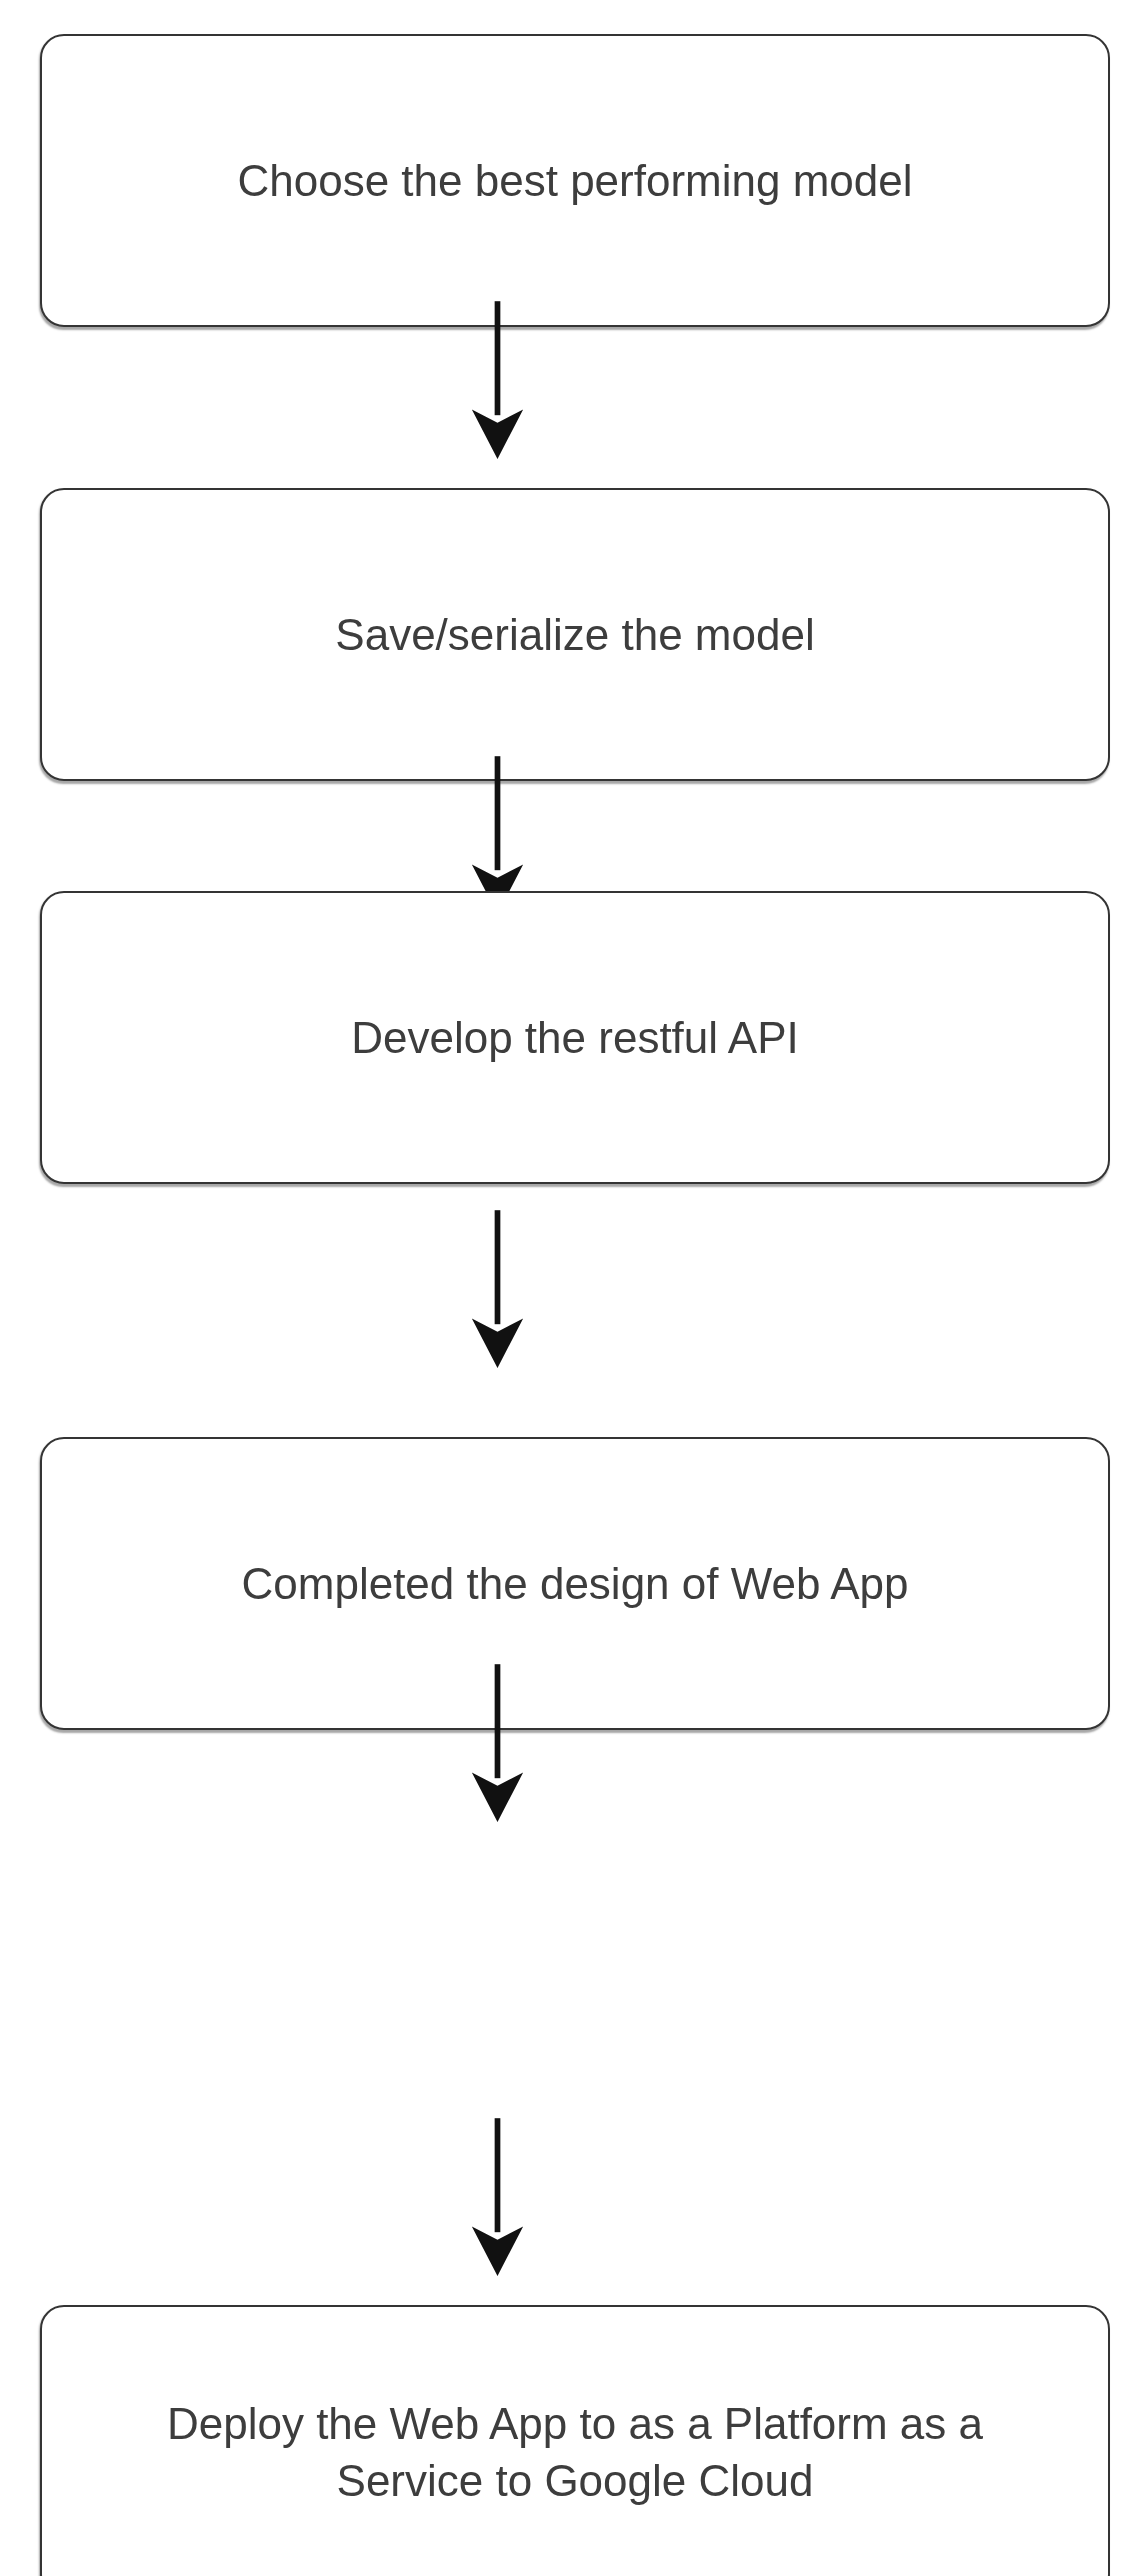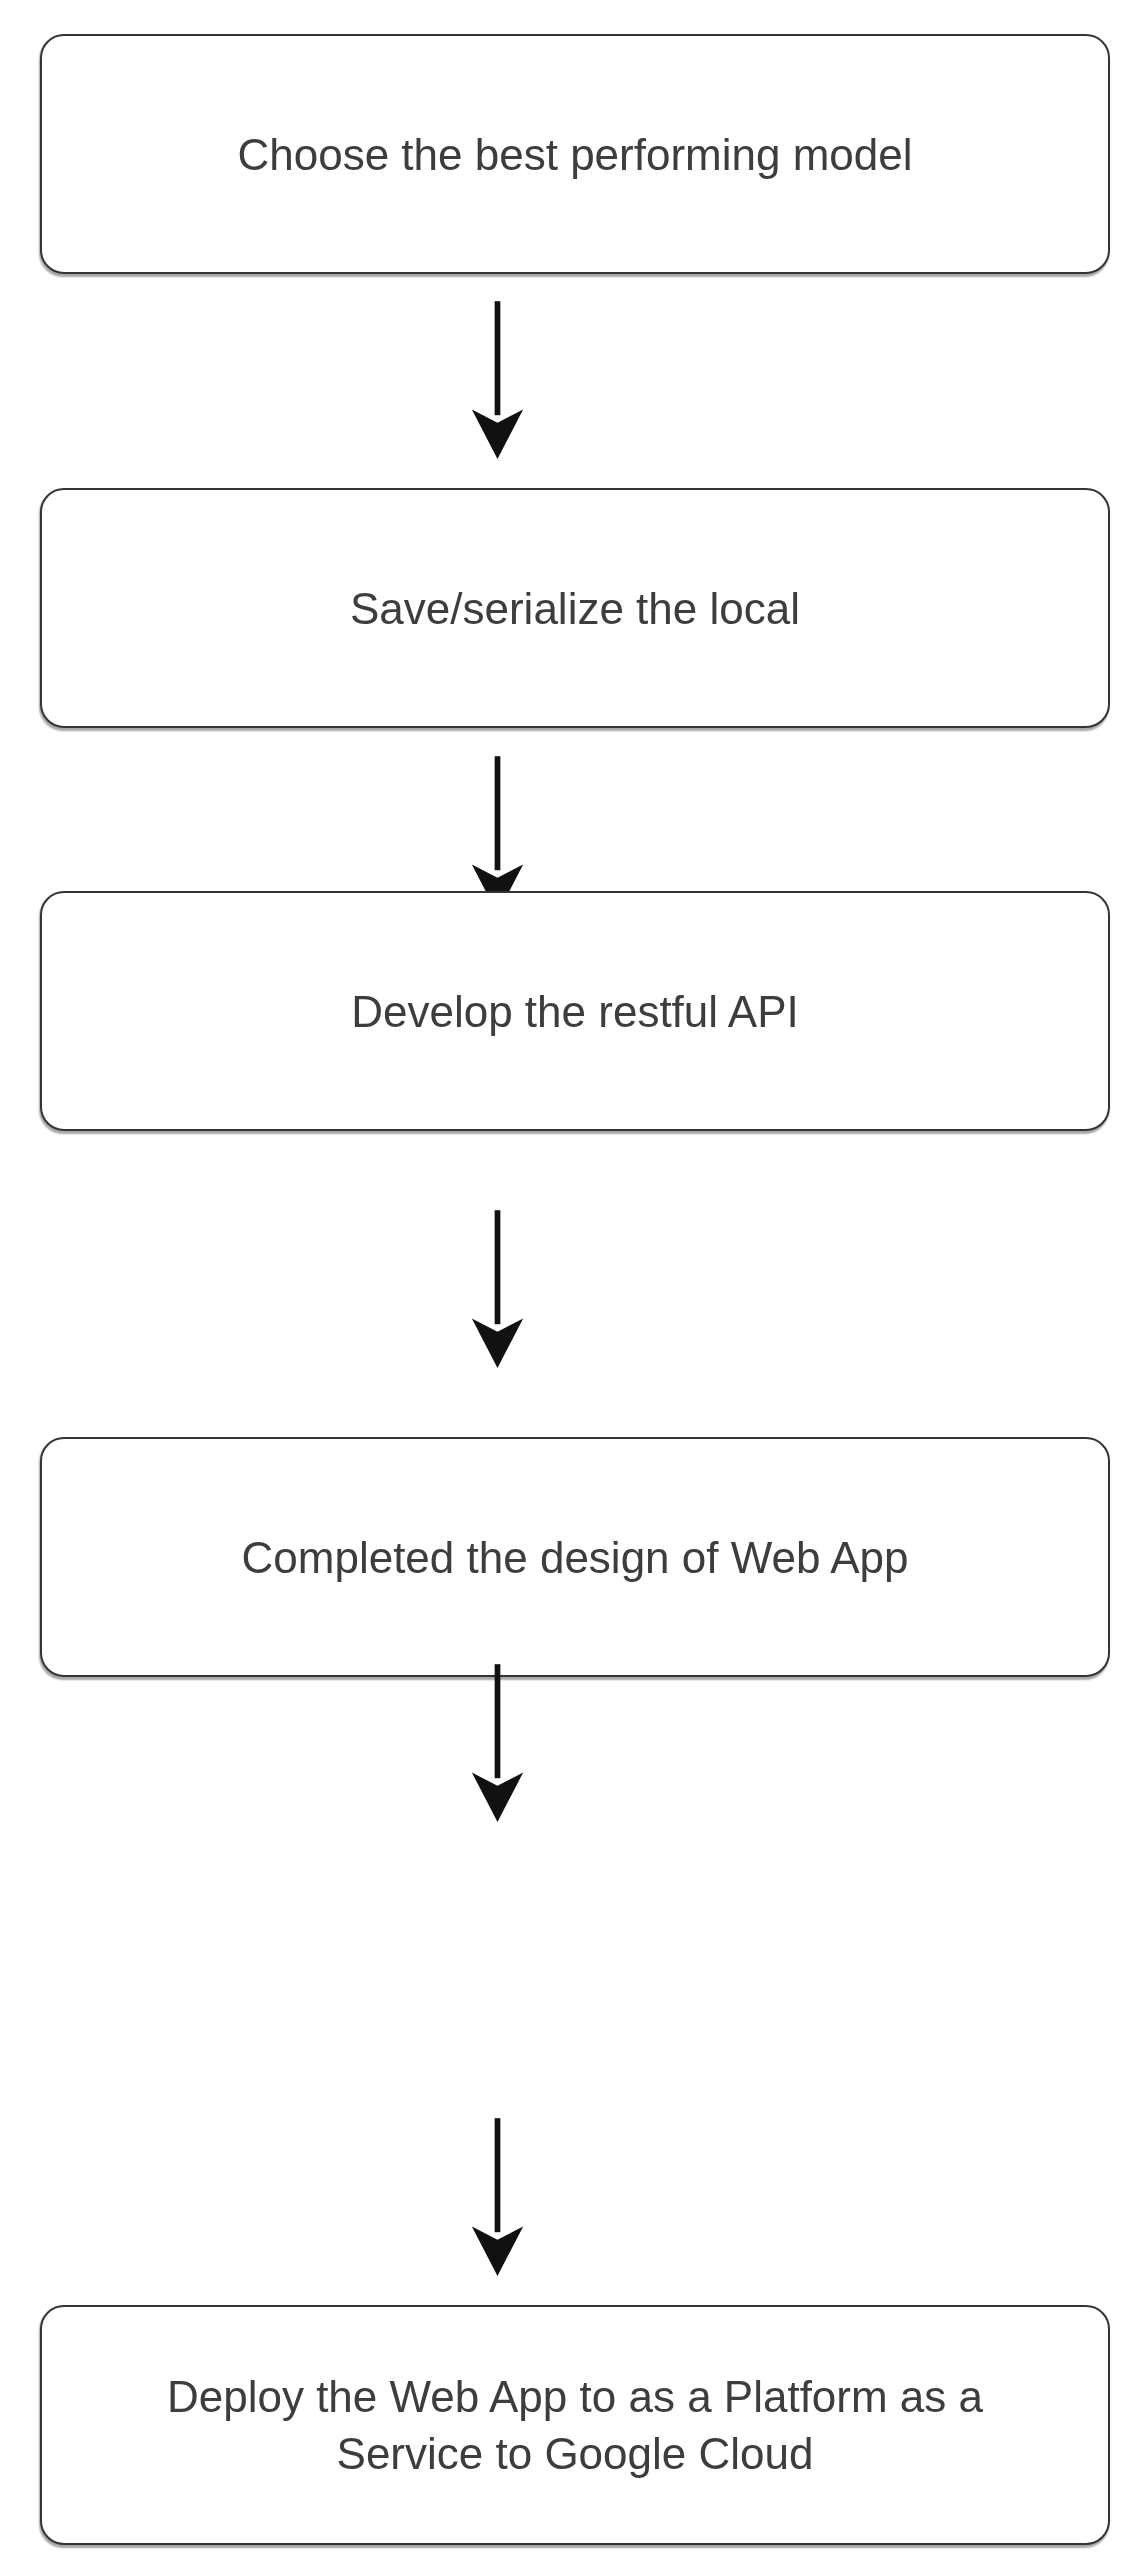--- a/index.html
+++ b/index.html
@@ -12,21 +12,21 @@
     position: relative;
     width: 1145px;
     height: 2576px;
     background: var(--bg-c, #ffffff);
     overflow: hidden;
   }
   .flow-box {
     position: absolute;
     left: 40px;
     width: 1070px;
-    height: 240px;
+    height: 293px;
     box-sizing: border-box;
     background: var(--fill-c, #ffffff);
     border: 2.9px solid var(--border-c, #343434);
     border-radius: 24px;
     box-shadow: -1px 2.9px 1.9px rgba(0,0,0,0.35);
     display: flex;
     align-items: center;
     justify-content: center;
   }
   .flow-label {
@@ -72,21 +72,21 @@
   </div>
 
   <div class="flow-arrow pos-a0">
     <svg viewBox="0 0 60 168" xmlns="http://www.w3.org/2000/svg">
       <line x1="30" y1="0" x2="30" y2="120" stroke="currentColor" stroke-width="6"></line>
       <polygon points="3,114 30,128 57,114 30,166" fill="currentColor"></polygon>
     </svg>
   </div>
 
   <div class="flow-box pos-b1">
-    <span class="flow-label">Save/serialize the local</span>
+    <span class="flow-label">Save/serialize the model</span>
   </div>
 
   <div class="flow-arrow pos-a1">
     <svg viewBox="0 0 60 168" xmlns="http://www.w3.org/2000/svg">
       <line x1="30" y1="0" x2="30" y2="120" stroke="currentColor" stroke-width="6"></line>
       <polygon points="3,114 30,128 57,114 30,166" fill="currentColor"></polygon>
     </svg>
   </div>
 
   <div class="flow-box pos-b2">

